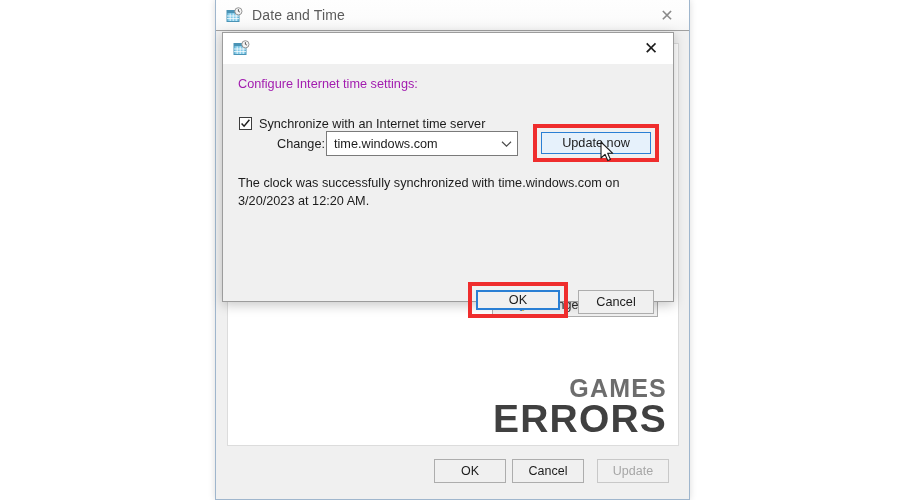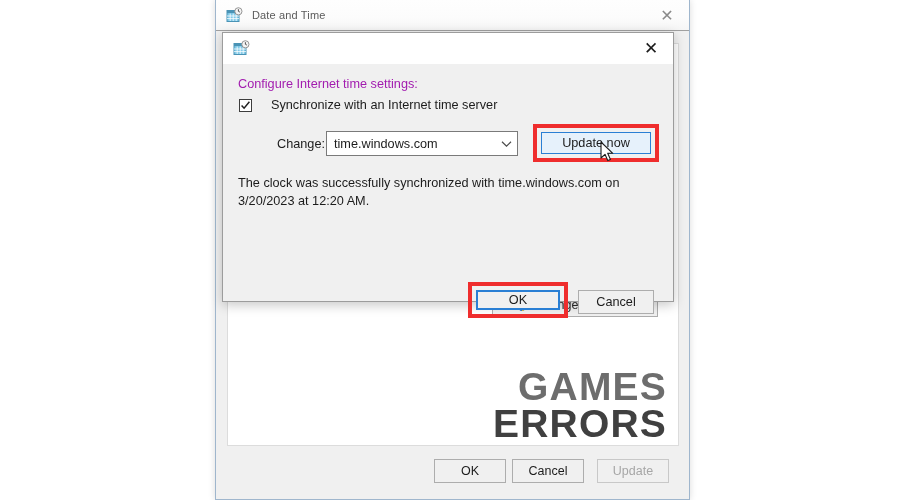--- a/index.html
+++ b/index.html
@@ -42,21 +42,21 @@
   }
   .title-icon {
     width: 17px;
     height: 17px;
     margin-left: 10px;
     margin-right: 9px;
     flex: 0 0 auto;
     position: relative;
   }
   #parent-title-text {
-    font-size: 11px;
+    font-size: 14px;
     color: #5b5b5b;
     letter-spacing: 0.15px;
     white-space: nowrap;
   }
   #parent-close {
     position: absolute;
     right: 7px;
     top: 3px;
     width: 30px;
     height: 24px;
@@ -117,25 +117,26 @@
   
   #watermark {
     position: absolute;
     right: 22px;
     top: 338px;
     text-align: right;
     line-height: 0.94;
     user-select: none;
   }
   #watermark .wm-line1 {
-    font-size: 39px;
+    font-size: 25px;
     font-weight: bold;
     color: #6d6d6d;
     letter-spacing: 1.2px;
     display: block;
+    margin-top: 8px;
   }
   #watermark .wm-line2 {
     font-size: 39px;
     font-weight: bold;
     color: #404040;
     letter-spacing: 1.2px;
     display: block;
   }
 
   
@@ -223,24 +224,23 @@
     position: absolute;
     left: 15px;
     top: 13px;
     font-size: 12.7px;
     color: #a21caf;
   }
 
   #sync-row {
     position: absolute;
     left: 16px;
-    top: 34px;
-    display: flex;
-    align-items: center;
-    gap: 19px;
+    top: 53px;
+    display: flex;
+    gap: 7px;
     cursor: default;
   }
   #sync-checkbox {
     width: 13px;
     height: 13px;
     background: #ffffff;
     border: 1px solid #3d3d3d;
     box-sizing: border-box;
     position: relative;
     flex: 0 0 auto;

